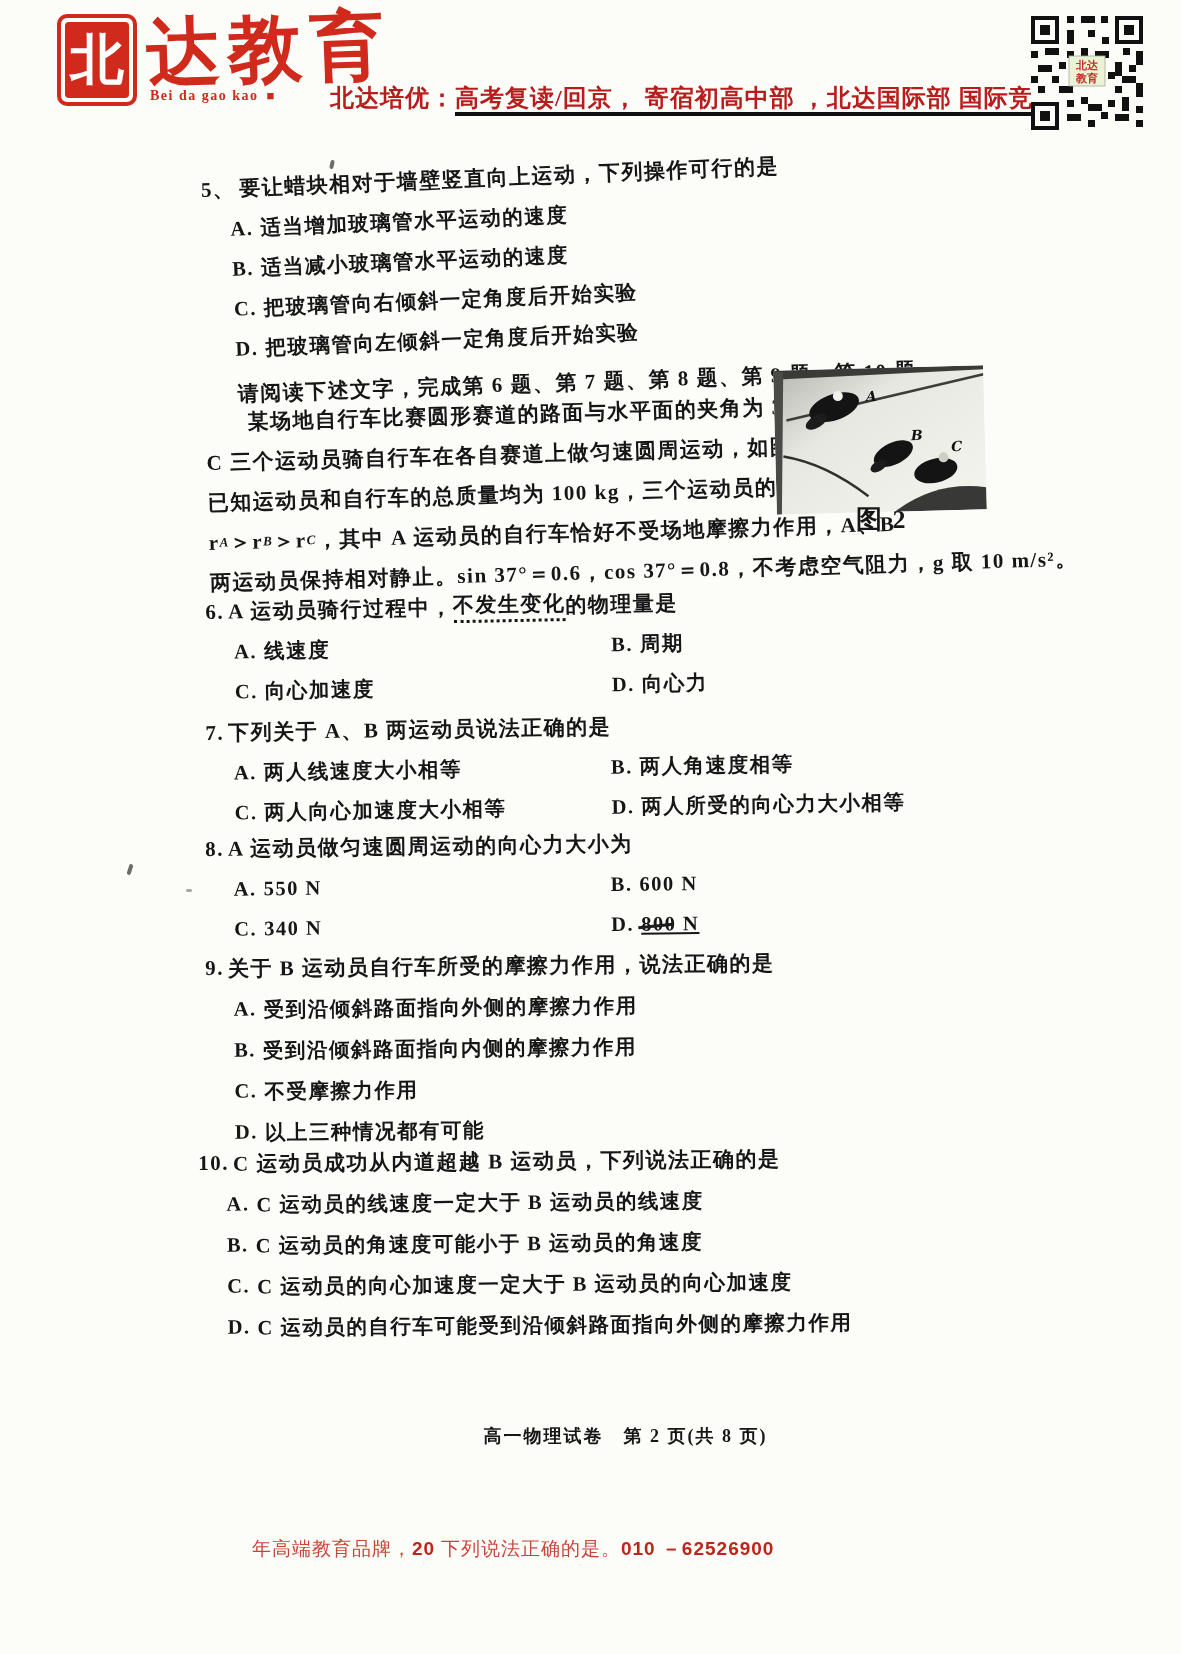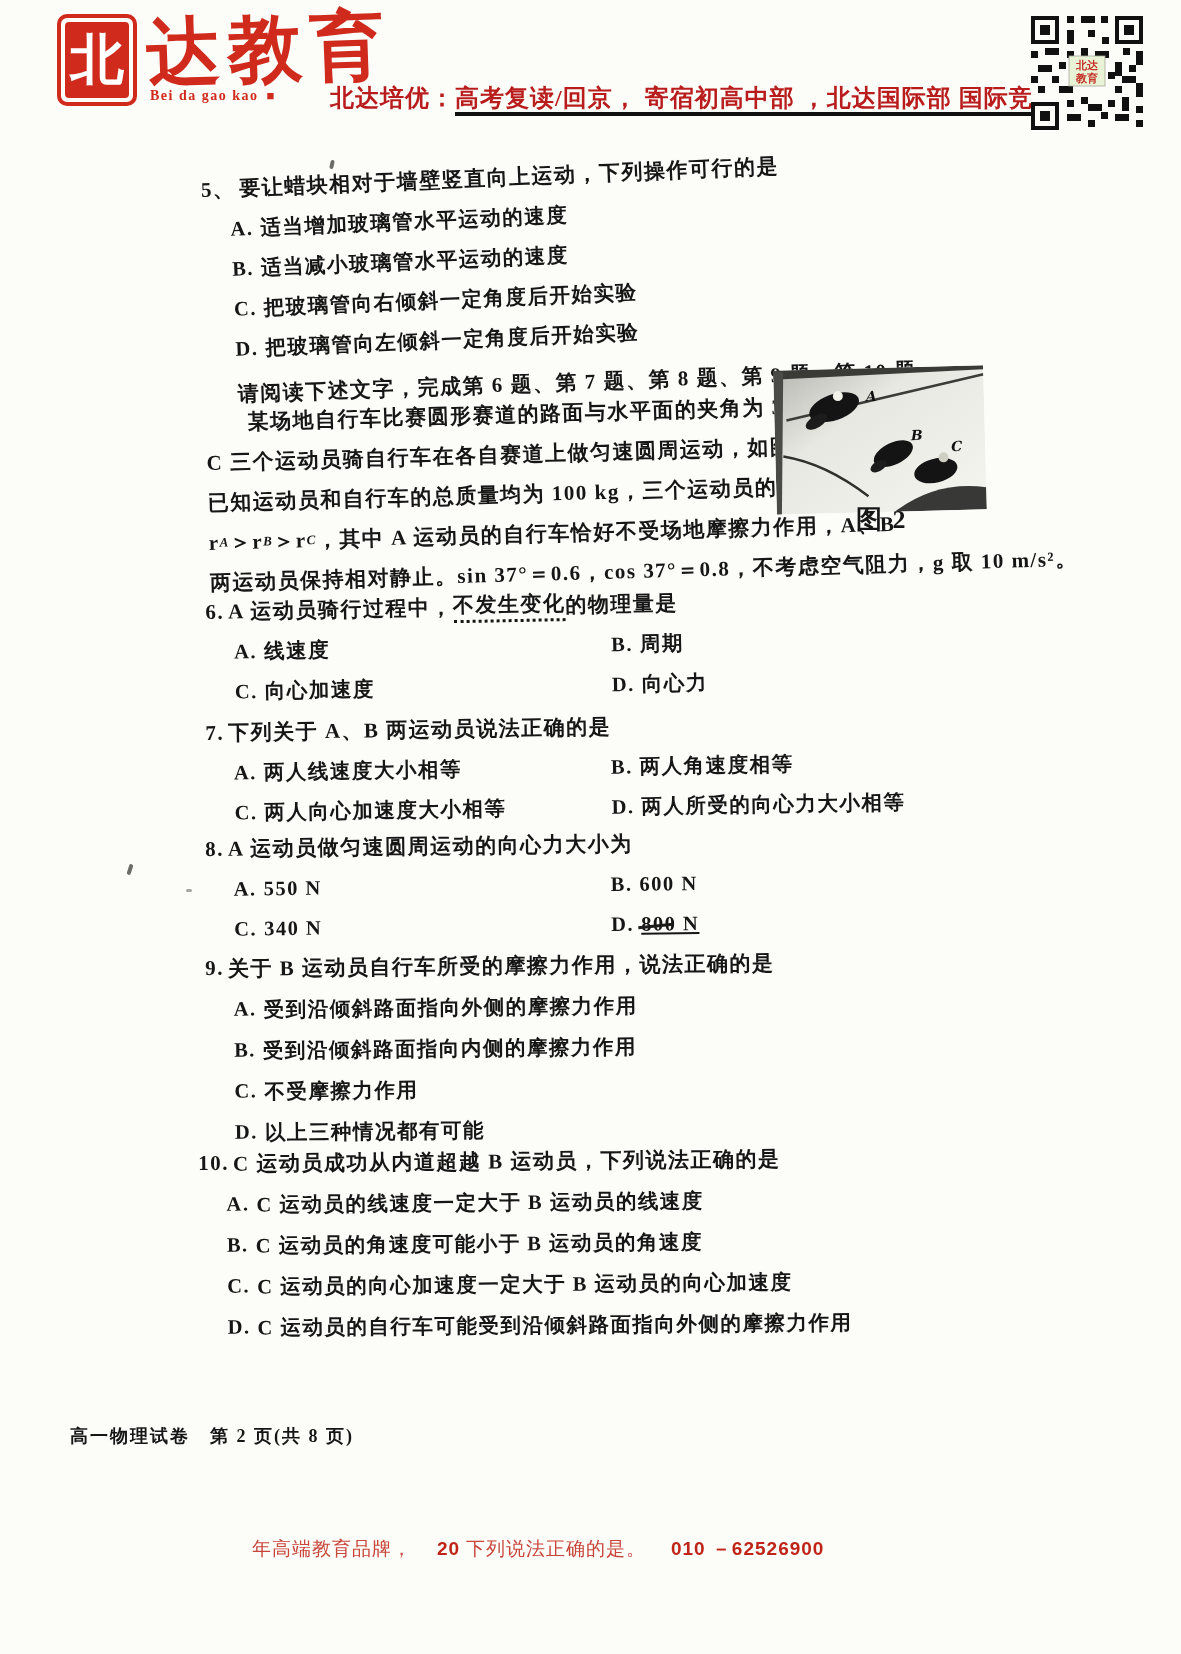--- a/index.html
+++ b/index.html
@@ -51,28 +51,28 @@
     content:""; position:absolute; left:-3px; right:26px; top:12px; height:2.5px;
     background:#1c1c1c; transform:rotate(-5deg);
   }
   sub { font-size:13px; font-style:italic; }
   .indent { padding-left:42px; }
   
   .figure { position:absolute; left:775px; top:368px; width:210px; height:144px; transform:rotate(-1.5deg); }
   .fig-caption { position:absolute; left:856px; top:502px; font-size:26px; font-weight:700; letter-spacing:2px; }
   
   .page-footer {
-    position:absolute; left:0; right:0; top:1424px; text-align:left; padding-left:70px;
+    position:absolute; left:0; right:0; top:1424px; text-align:center; padding-left:70px;
     font-size:18px; font-weight:700; letter-spacing:2px;
   }
   .contact {
     position:absolute; left:252px; top:1536px; font-size:19px; letter-spacing:1px;
     color:#c8453a; font-weight:500; white-space:nowrap;
   }
-  .contact .b { font-weight:800; color:#c02418; font-family:"Liberation Sans",sans-serif;margin-left:25px; }
+  .contact .b { font-weight:800; color:#c02418; font-family:"Liberation Sans",sans-serif; }
   
   .artifact { position:absolute; background:#6d6d68; border-radius:2px; }
   .a1 { left:128px; top:864px; width:4px; height:11px; transform:rotate(18deg); }
   .a2 { left:330px; top:160px; width:4px; height:9px; transform:rotate(12deg); }
   .a3 { left:186px; top:889px; width:6px; height:3px; opacity:.6; }
 </style>
 </head>
 <body>
 
 <div class="page">

